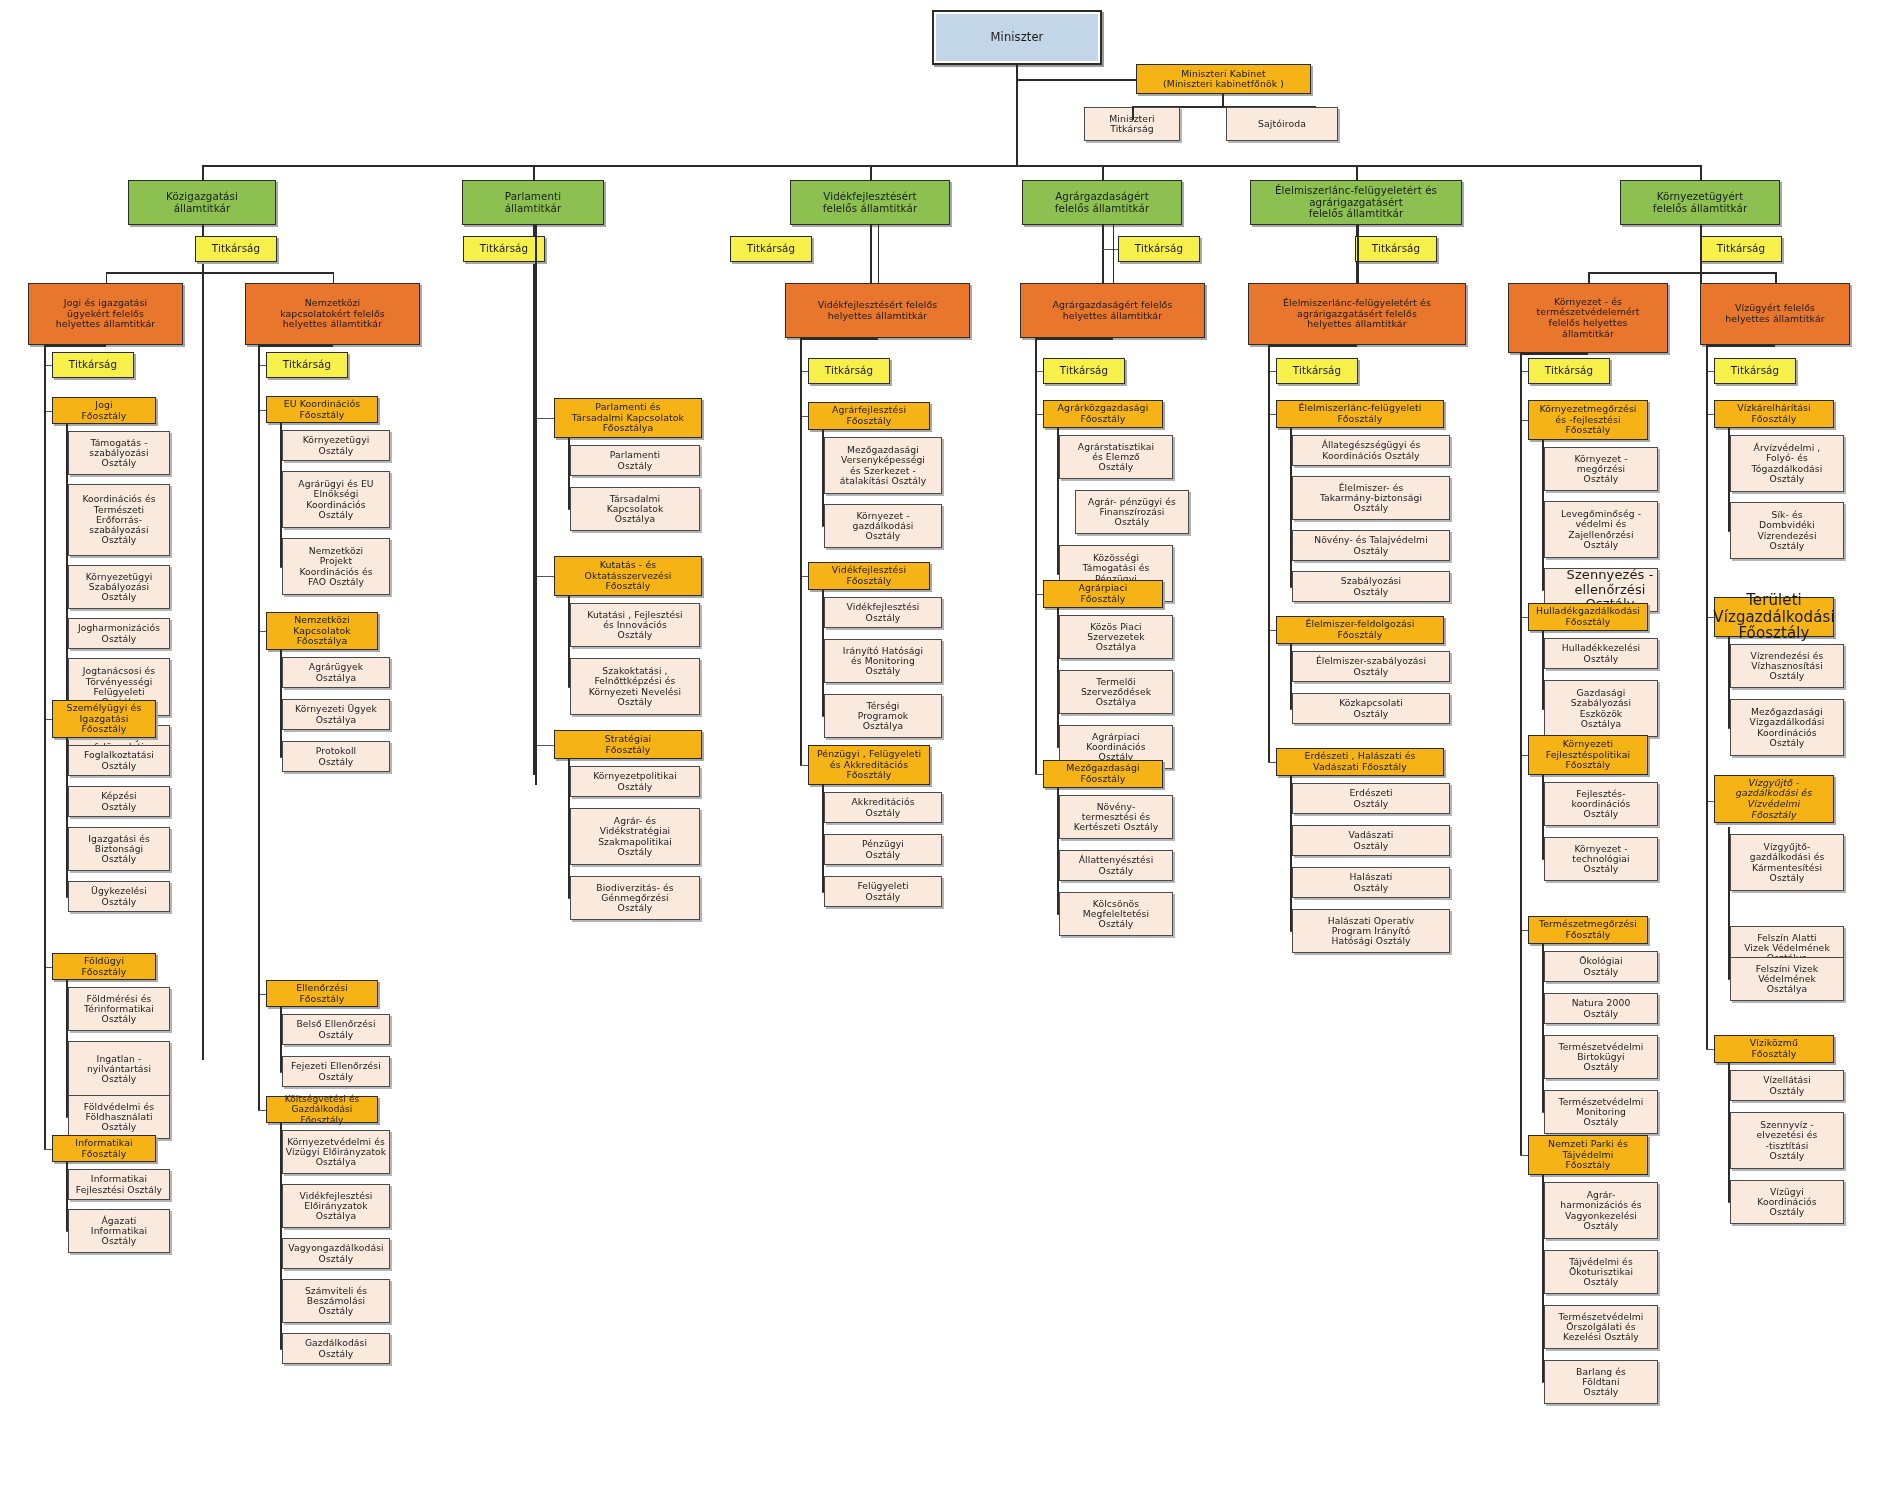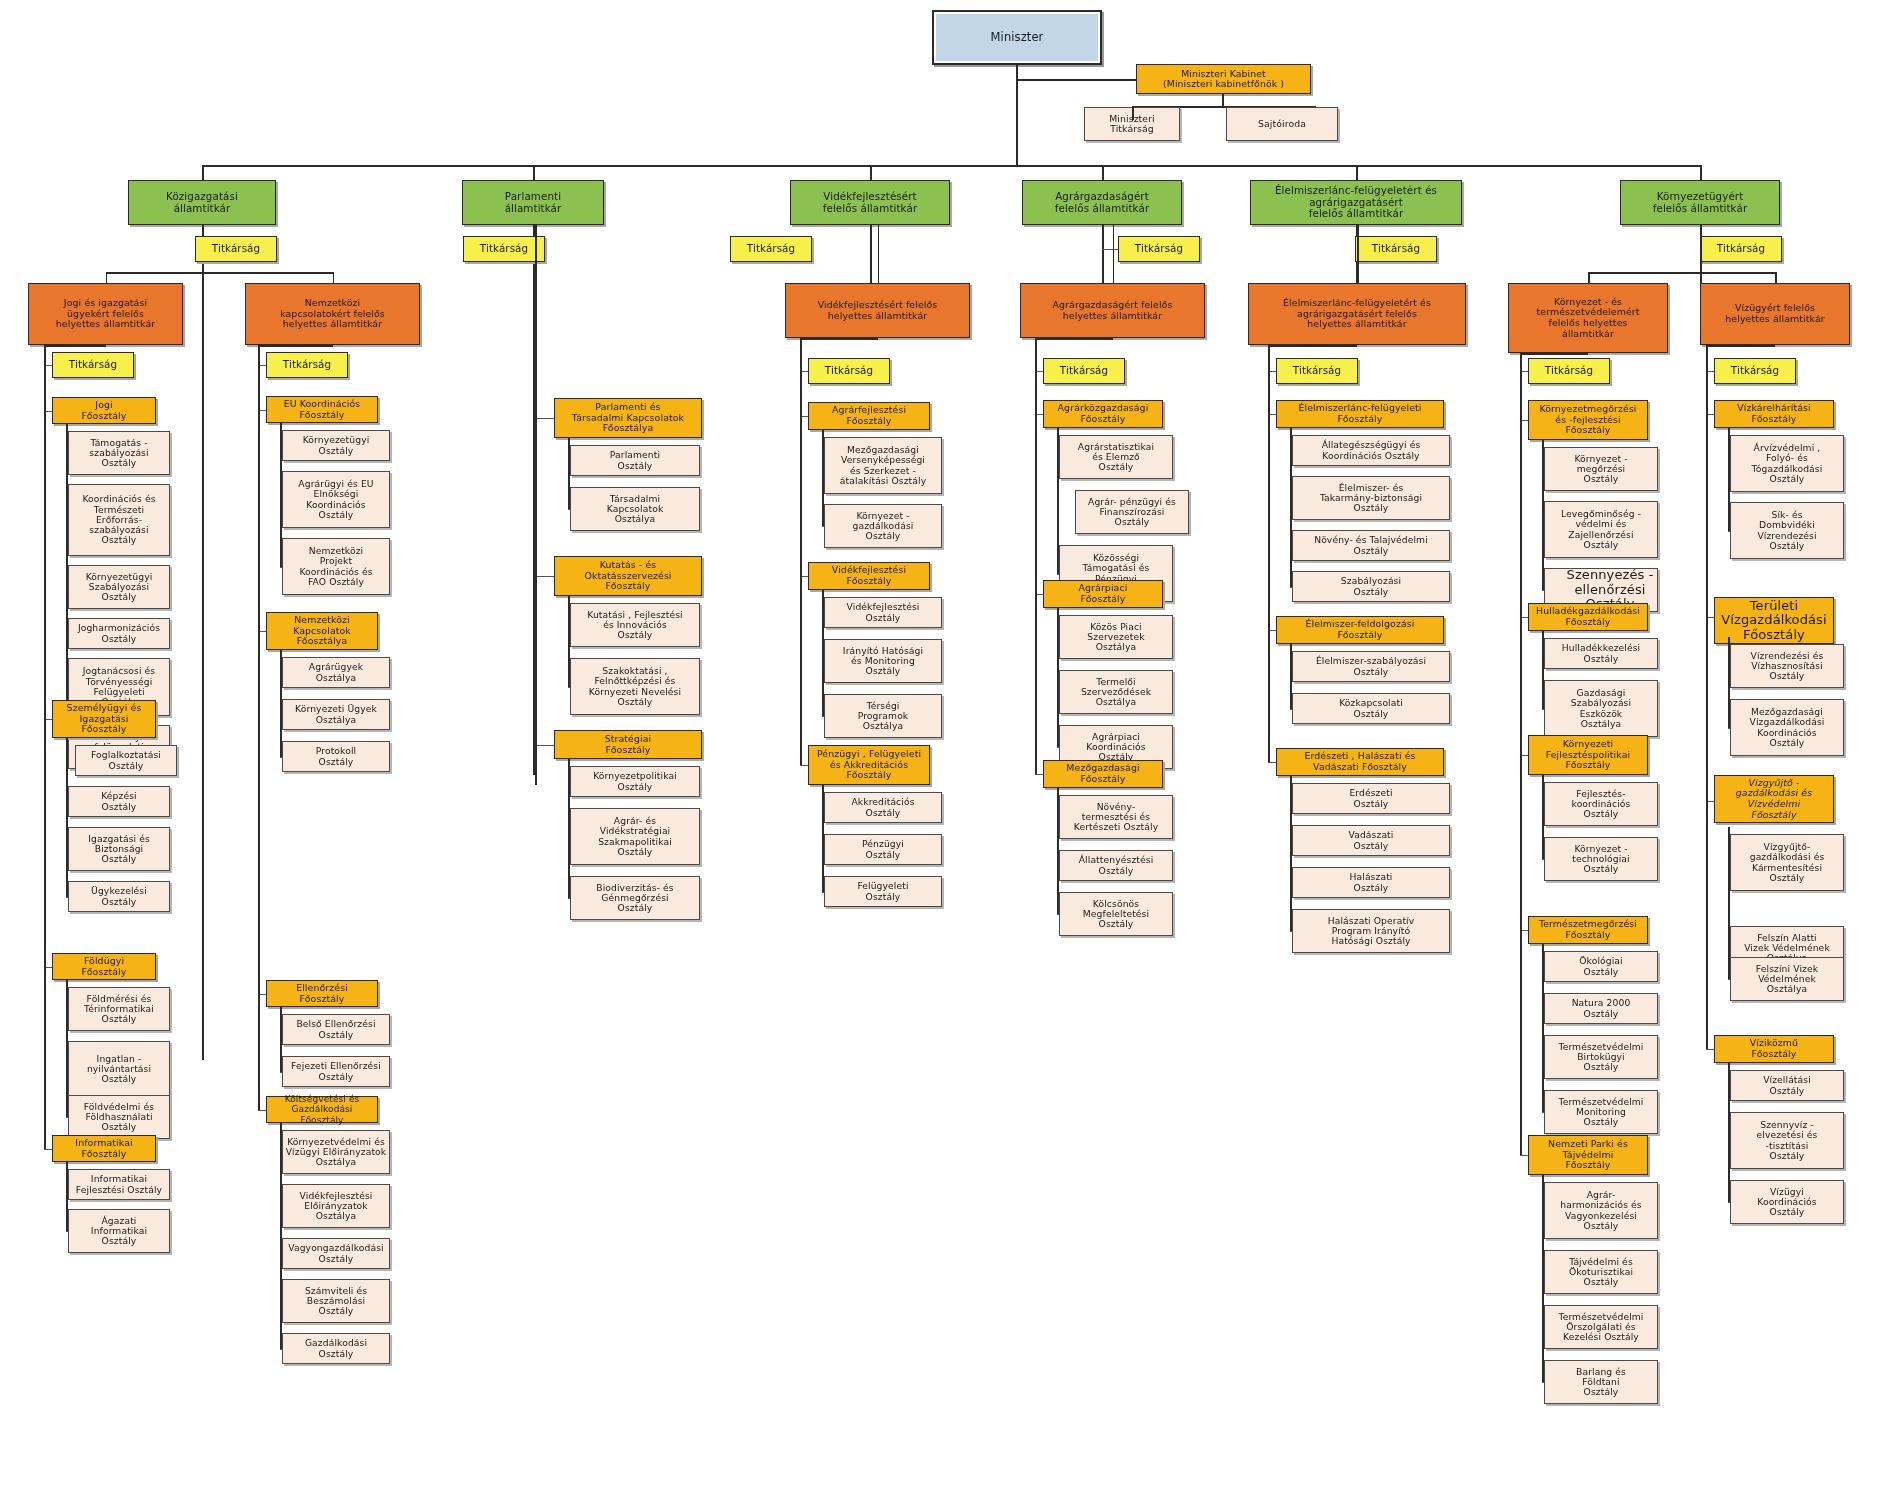--- a/index.html
+++ b/index.html
@@ -187,21 +187,21 @@
     <div class="ln h thin" style="left: 66px; top: 687px; width: 2px;"></div>
     <div class="node n-cream" style="left: 68px; top: 725px; width: 102px; height: 44px; font-size: 9.2px;">Intézmény -
 felügyeleti
 Osztály</div>
     <div class="ln h thin" style="left: 66px; top: 747px; width: 2px;"></div>
     <div class="ln v" style="left: 66px; top: 424px; height: 323px;"></div>
     <div class="node n-gold" style="left: 52px; top: 700px; width: 104px; height: 38px; font-size: 9.4px;">Személyügyi és
 Igazgatási
 Főosztály</div>
     <div class="ln h thin" style="left: 44px; top: 719px; width: 8px;"></div>
-    <div class="node n-cream" style="left: 75px; top: 745px; width: 102px; height: 31px; font-size: 9.2px;">Foglalkoztatási
+    <div class="node n-cream" style="left: 68px; top: 745px; width: 102px; height: 31px; font-size: 9.2px;">Foglalkoztatási
 Osztály</div>
     <div class="ln h thin" style="left: 66px; top: 760.5px; width: 2px;"></div>
     <div class="node n-cream" style="left: 68px; top: 786px; width: 102px; height: 31px; font-size: 9.2px;">Képzési
 Osztály</div>
     <div class="ln h thin" style="left: 66px; top: 801.5px; width: 2px;"></div>
     <div class="node n-cream" style="left: 68px; top: 827px; width: 102px; height: 44px; font-size: 9.2px;">Igazgatási és
 Biztonsági
 Osztály</div>
     <div class="ln h thin" style="left: 66px; top: 849px; width: 2px;"></div>
     <div class="node n-cream" style="left: 68px; top: 881px; width: 102px; height: 31px; font-size: 9.2px;">Ügykezelési
@@ -583,21 +583,21 @@
 Folyó- és
 Tógazdálkodási
 Osztály</div>
     <div class="ln h thin" style="left: 1728px; top: 463.5px; width: 2px;"></div>
     <div class="node n-cream" style="left: 1730px; top: 502px; width: 114px; height: 57px; font-size: 9.2px;">Sík- és
 Dombvidéki
 Vízrendezési
 Osztály</div>
     <div class="ln h thin" style="left: 1728px; top: 530.5px; width: 2px;"></div>
     <div class="ln v" style="left: 1728px; top: 428px; height: 102.5px;"></div>
-    <div class="node n-gold" style="left: 1714px; top: 597px; width: 120px; height: 47px; font-size: 13px;">Területi
+    <div class="node n-gold" style="left: 1714px; top: 597px; width: 120px; height: 40px; font-size: 15px;">Területi
 Vízgazdálkodási
 Főosztály</div>
     <div class="ln h thin" style="left: 1706px; top: 617px; width: 8px;"></div>
     <div class="node n-cream" style="left: 1730px; top: 644px; width: 114px; height: 44px; font-size: 9.2px;">Vízrendezési és
 Vízhasznosítási
 Osztály</div>
     <div class="ln h thin" style="left: 1728px; top: 666px; width: 2px;"></div>
     <div class="node n-cream" style="left: 1730px; top: 699px; width: 114px; height: 57px; font-size: 9.2px;">Mezőgazdasági
 Vízgazdálkodási
 Koordinációs

